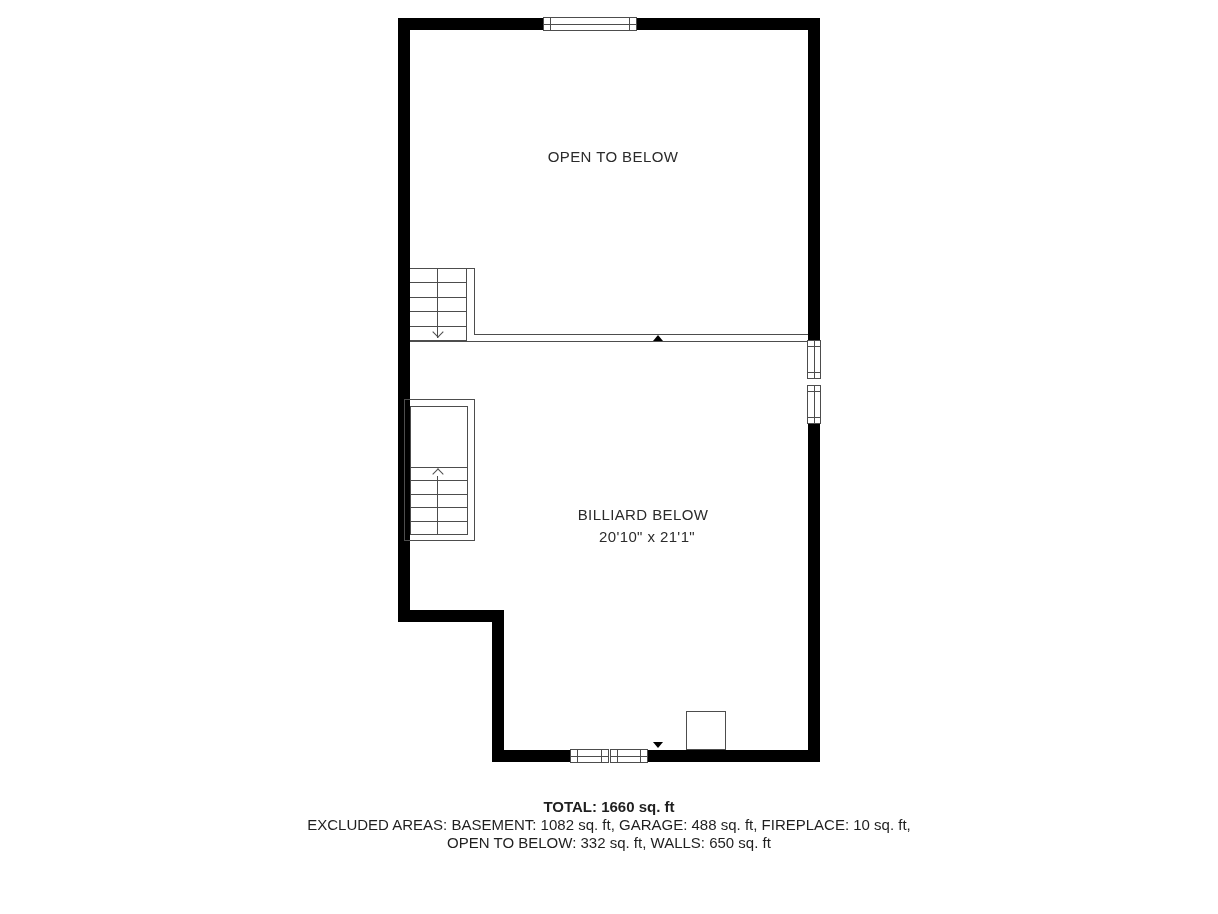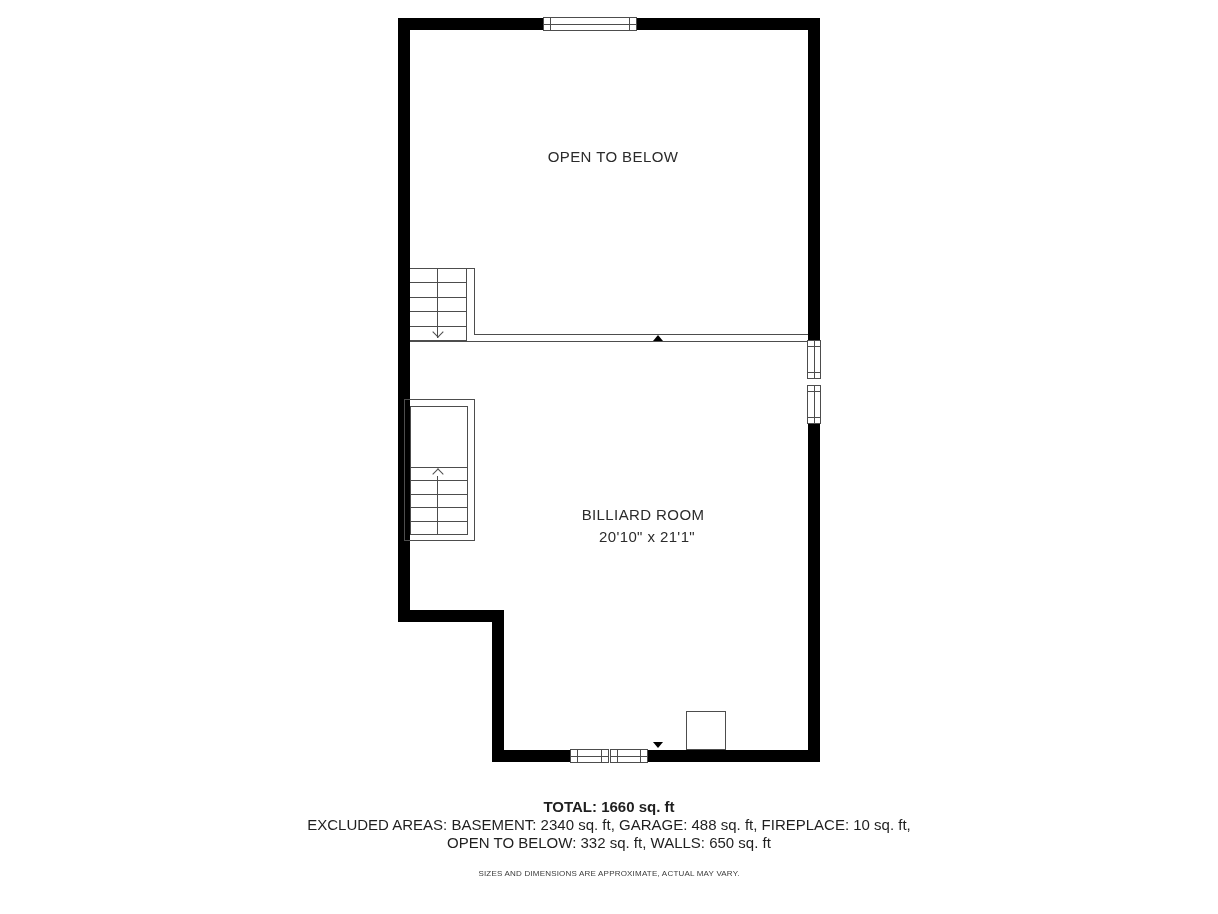--- a/index.html
+++ b/index.html
@@ -97,22 +97,21 @@
   <div class="chevron-up" style="left:434px;top:470px;"></div>
 
   <div class="rect-outline" style="left:686px;top:711px;width:40px;height:39px;background:#ffffff;"></div>
 
   <div class="dim dim-up" style="left:653px;top:335px;"></div>
   <div class="dim dim-down" style="left:653px;top:742px;"></div>
   <div class="dim dim-left" style="left:402px;top:542px;"></div>
   <div class="dim dim-right" style="left:808px;top:542px;"></div>
 
   <div class="room-label" style="left:613px;top:148px;">OPEN TO BELOW</div>
-  <div class="room-label" style="left:643px;top:506px;">BILLIARD ROOM</div>
+  <div class="room-label" style="left:643px;top:506px;">BILLIARD BELOW</div>
   <div class="room-label" style="left:647px;top:528px;">20'10" x 21'1"</div>
 </div>
 
 <div class="summary">
   <div class="total">TOTAL: 1660 sq. ft</div>
-  <div class="line">EXCLUDED AREAS: BASEMENT: 2340 sq. ft, GARAGE: 488 sq. ft, FIREPLACE: 10 sq. ft,</div>
+  <div class="line">EXCLUDED AREAS: BASEMENT: 1082 sq. ft, GARAGE: 488 sq. ft, FIREPLACE: 10 sq. ft,</div>
   <div class="line">OPEN TO BELOW: 332 sq. ft, WALLS: 650 sq. ft</div>
-  <div class="disclaimer">SIZES AND DIMENSIONS ARE APPROXIMATE, ACTUAL MAY VARY.</div>
 </div>
 
 </body></html>

